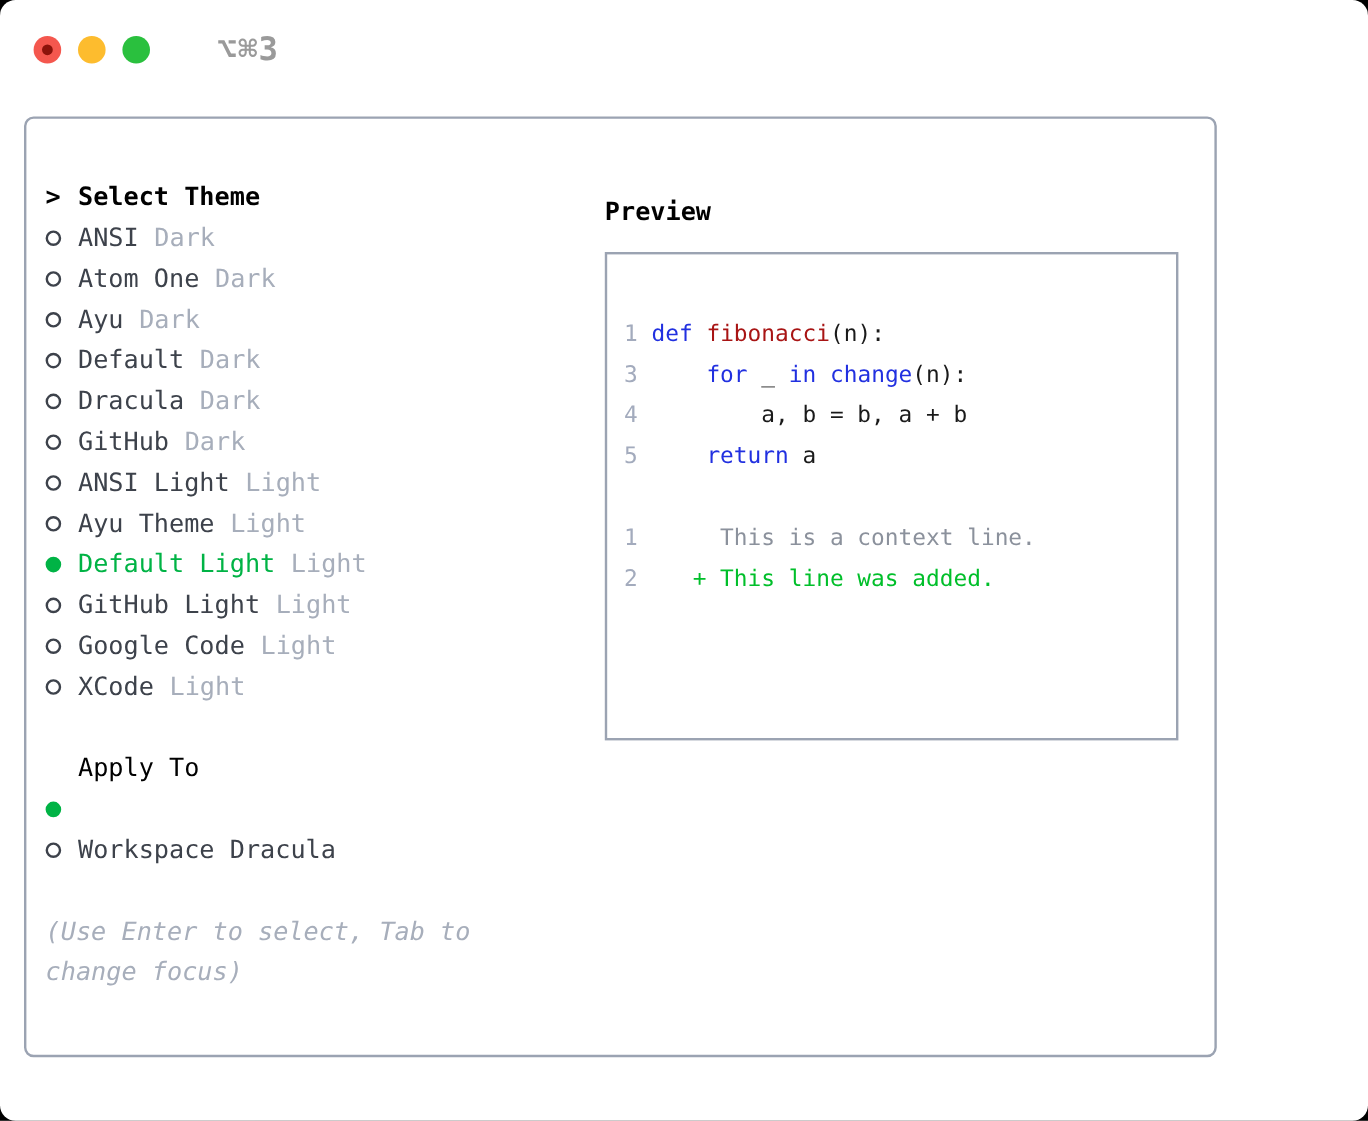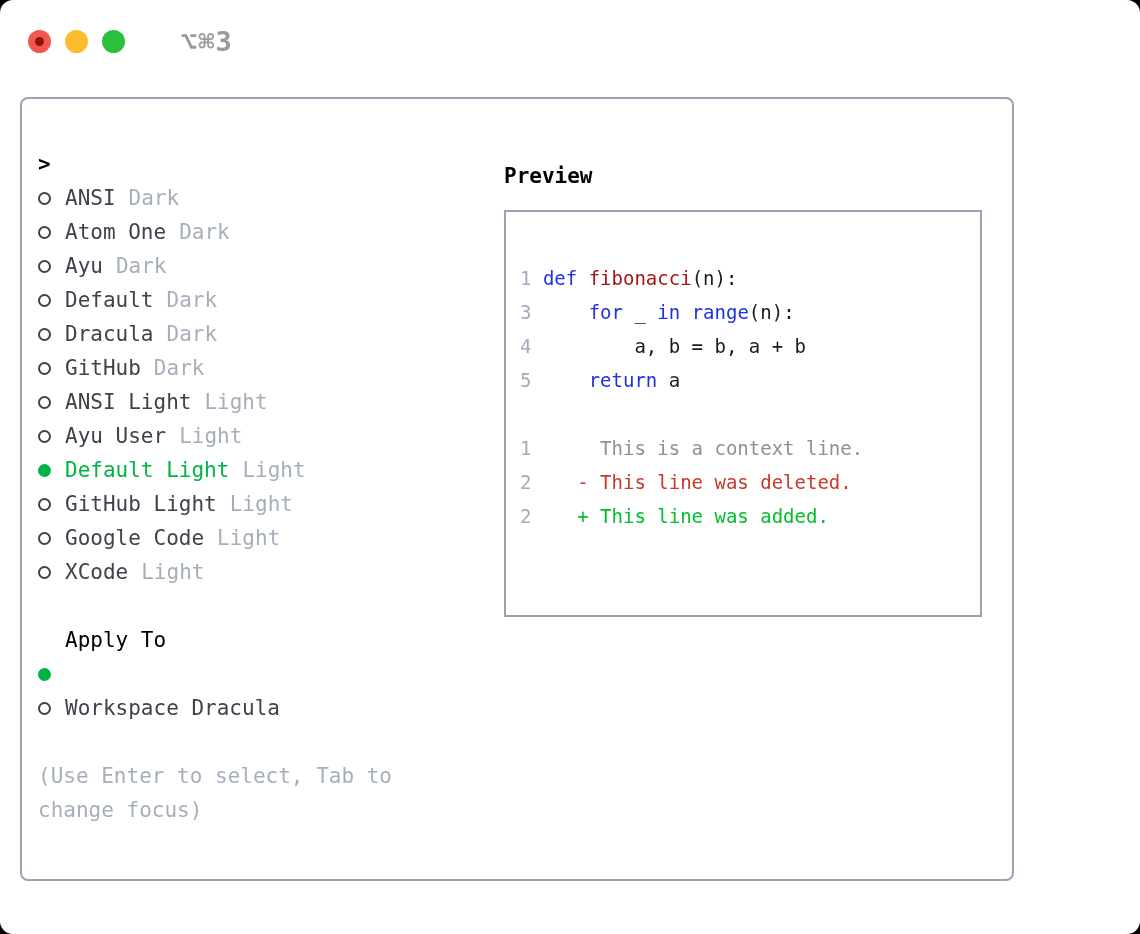--- a/index.html
+++ b/index.html
@@ -42,21 +42,21 @@
   .marker{width:27px;flex:none;display:flex;align-items:center;}
   .radio{width:13px;height:13px;border-radius:50%;border:2px solid var(--c-item_text);}
   .radio.on{background:var(--c-selected_green);border-color:var(--c-selected_green);}
   .prompt{color:var(--c-header);font-weight:bold;}
   .list-header{color:var(--c-header);font-weight:bold;}
   .sub-header{color:var(--c-header);}
   .tname{color:var(--c-item_text);}
   .tname.sel{color:var(--c-selected_green);}
   .variant{color:var(--c-variant);margin-left:13px;}
   .spacer{height:34px;}
-  .help{color:var(--c-help);max-width:392px;white-space:normal;}
+  .help{color:var(--c-help);max-width:392px;white-space:normal;font-style:italic;}
   
   .right-col{flex:1;}
   .preview-title{color:var(--c-header);font-weight:bold;height:34px;margin-top:12px;}
   .preview-box{
     width:478px;height:407px;margin-top:17px;
     border:2px solid var(--c-border);background:var(--c-window_bg);
     padding:49px 0 0 14px;overflow:hidden;
   }
   .code-line{white-space:pre;height:34px;font-size:19px;line-height:34px;}
   .lineno{color:var(--c-lineno);}
@@ -79,31 +79,32 @@
     <div class="light yellow"></div>
     <div class="light green"></div>
     <span class="shortcut">⌥⌘3</span>
   </div>
 
   <div class="panel">
 
     <div class="left-col">
       <div class="row">
         <span class="marker prompt">&gt;</span>
+        <span class="list-header">Select Theme</span>
       </div>
 
       <div id="theme-list">
           <div class="row"><span class="marker"><span class="radio"></span></span><span class="tname">ANSI</span><span class="variant">Dark</span></div>
           <div class="row"><span class="marker"><span class="radio"></span></span><span class="tname">Atom One</span><span class="variant">Dark</span></div>
           <div class="row"><span class="marker"><span class="radio"></span></span><span class="tname">Ayu</span><span class="variant">Dark</span></div>
           <div class="row"><span class="marker"><span class="radio"></span></span><span class="tname">Default</span><span class="variant">Dark</span></div>
           <div class="row"><span class="marker"><span class="radio"></span></span><span class="tname">Dracula</span><span class="variant">Dark</span></div>
           <div class="row"><span class="marker"><span class="radio"></span></span><span class="tname">GitHub</span><span class="variant">Dark</span></div>
           <div class="row"><span class="marker"><span class="radio"></span></span><span class="tname">ANSI Light</span><span class="variant">Light</span></div>
-          <div class="row"><span class="marker"><span class="radio"></span></span><span class="tname">Ayu User</span><span class="variant">Light</span></div>
+          <div class="row"><span class="marker"><span class="radio"></span></span><span class="tname">Ayu Theme</span><span class="variant">Light</span></div>
           <div class="row"><span class="marker"><span class="radio on"></span></span><span class="tname sel">Default Light</span><span class="variant">Light</span></div>
           <div class="row"><span class="marker"><span class="radio"></span></span><span class="tname">GitHub Light</span><span class="variant">Light</span></div>
           <div class="row"><span class="marker"><span class="radio"></span></span><span class="tname">Google Code</span><span class="variant">Light</span></div>
           <div class="row"><span class="marker"><span class="radio"></span></span><span class="tname">XCode</span><span class="variant">Light</span></div>
         </div>
 
       <div class="spacer"></div>
 
       <div class="row">
         <span class="marker"></span>
@@ -118,25 +119,24 @@
       <div class="spacer"></div>
 
       <div class="help">(Use Enter to select, Tab to change focus)</div>
     </div>
 
     <div class="right-col">
       <div class="preview-title">Preview</div>
       <div class="preview-box">
         <div id="preview-code">
             <div class="code-line"><span class="lineno">1 </span><span class="tok-keyword">def</span><span class="tok-plain"> </span><span class="tok-function">fibonacci</span><span class="tok-plain">(n):</span></div>
-            <div class="code-line"><span class="lineno">3 </span><span class="tok-plain">    </span><span class="tok-keyword">for</span><span class="tok-plain"> _ </span><span class="tok-keyword">in</span><span class="tok-plain"> </span><span class="tok-keyword">range</span><span class="tok-plain">(n):</span></div>
+            <div class="code-line"><span class="lineno">3 </span><span class="tok-plain">    </span><span class="tok-keyword">for</span><span class="tok-plain"> _ </span><span class="tok-keyword">in</span><span class="tok-plain"> </span><span class="tok-keyword">change</span><span class="tok-plain">(n):</span></div>
             <div class="code-line"><span class="lineno">4 </span><span class="tok-plain">        a, b = b, a + b</span></div>
             <div class="code-line"><span class="lineno">5 </span><span class="tok-plain">    </span><span class="tok-keyword">return</span><span class="tok-plain"> a</span></div>
             <div class="code-line"></div>
             <div class="code-line"><span class="lineno">1 </span><span class="tok-context">     This is a context line.</span></div>
-            <div class="code-line"><span class="lineno">2 </span><span class="tok-deleted">   - This line was deleted.</span></div>
             <div class="code-line"><span class="lineno">2 </span><span class="tok-added">   + This line was added.</span></div>
           </div>
       </div>
     </div>
 
   </div>
 </div>
 
 </body></html>

